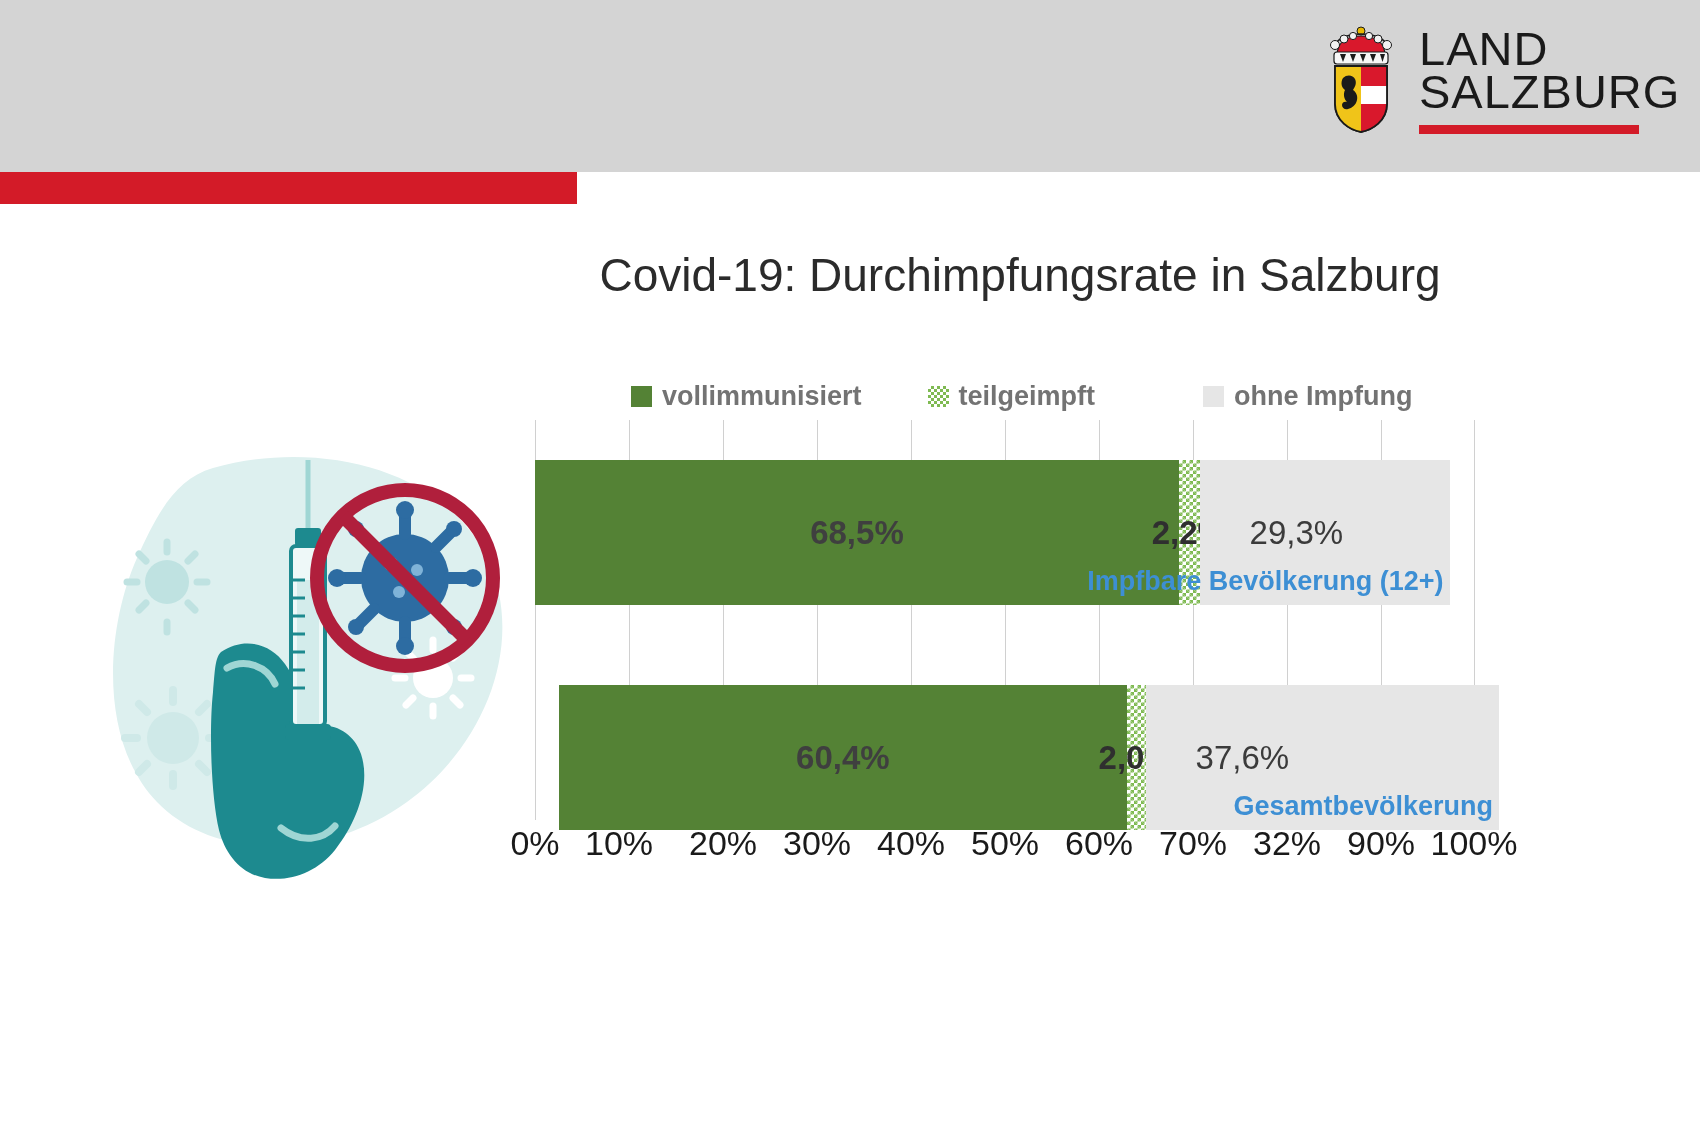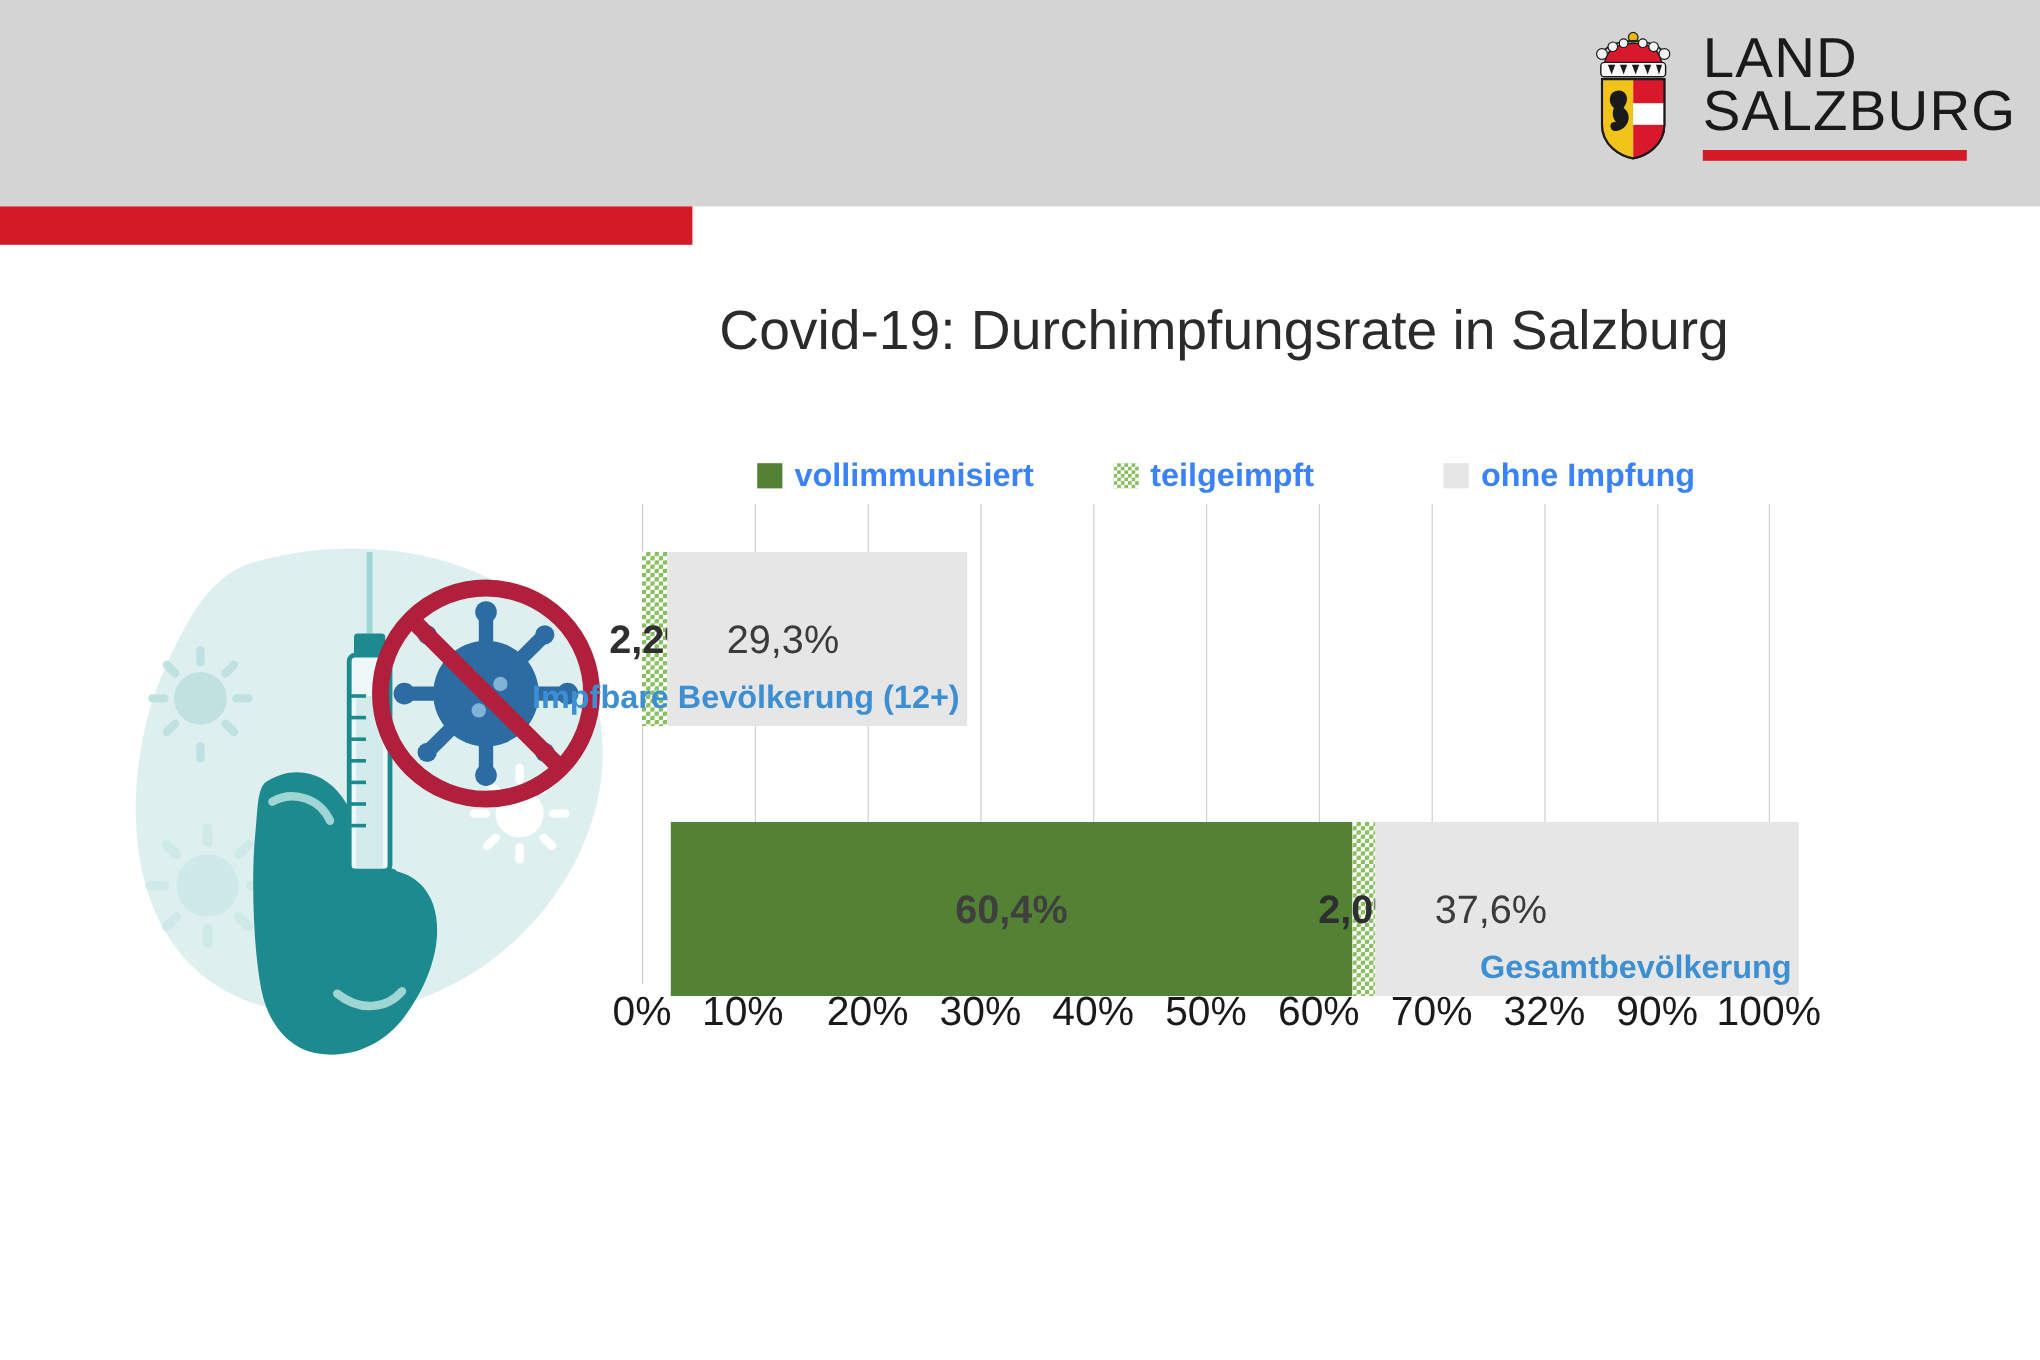--- a/index.html
+++ b/index.html
@@ -30,21 +30,21 @@
     left: 0; top: 172px;
     width: 577px; height: 32px;
     background: #d31b28;
   }
 
   
   #logo {
     position: absolute;
     left: 1325px; top: 26px;
     display: flex;
-    align-items: center;
+    align-items: flex-end;
     gap: 22px;
   }
   #crest {
     width: 72px;
     height: 108px;
     position: relative;
   }
   #logo-text {
     display: flex;
     flex-direction: column;
@@ -101,21 +101,21 @@
     display: flex;
     align-items: center;
     z-index: 5;
   }
   .legend-item {
     display: flex;
     align-items: center;
     gap: 10px;
     font-size: 27px;
     font-weight: bold;
-    color: #3b82f6;
+    color: #737373;
     white-space: nowrap;
   }
   #legend-item-0 { margin-left: 96px; }
   #legend-item-1 { margin-left: 66px; }
   #legend-item-2 { margin-left: 108px; }
   .swatch {
     width: 21px; height: 21px;
     display: inline-block;
   }
   .sw-full  { background: #548235; }
@@ -405,20 +405,23 @@
       <div class="gridline" style="left:282px"></div>
       <div class="gridline" style="left:376px"></div>
       <div class="gridline" style="left:470px"></div>
       <div class="gridline" style="left:564px"></div>
       <div class="gridline" style="left:658px"></div>
       <div class="gridline" style="left:752px"></div>
       <div class="gridline" style="left:846px"></div>
       <div class="gridline" style="left:939px"></div>
 
       <div class="bar-row" id="bar-row-0">
+        <div class="seg seg-full" style="width:643.9px">
+          <span class="seg-label inside-full">68,5%</span>
+        </div>
         <div class="seg seg-part" style="width:20.7px">
           <span class="seg-label on-part">2,2%</span>
         </div>
         <div class="seg seg-none" style="width:250px">
           <span class="seg-label in-none">29,3%</span>
           <span class="cat-label">Impfbare Bevölkerung (12+)</span>
         </div>
       </div>
 
       <div class="bar-row" id="bar-row-1">

